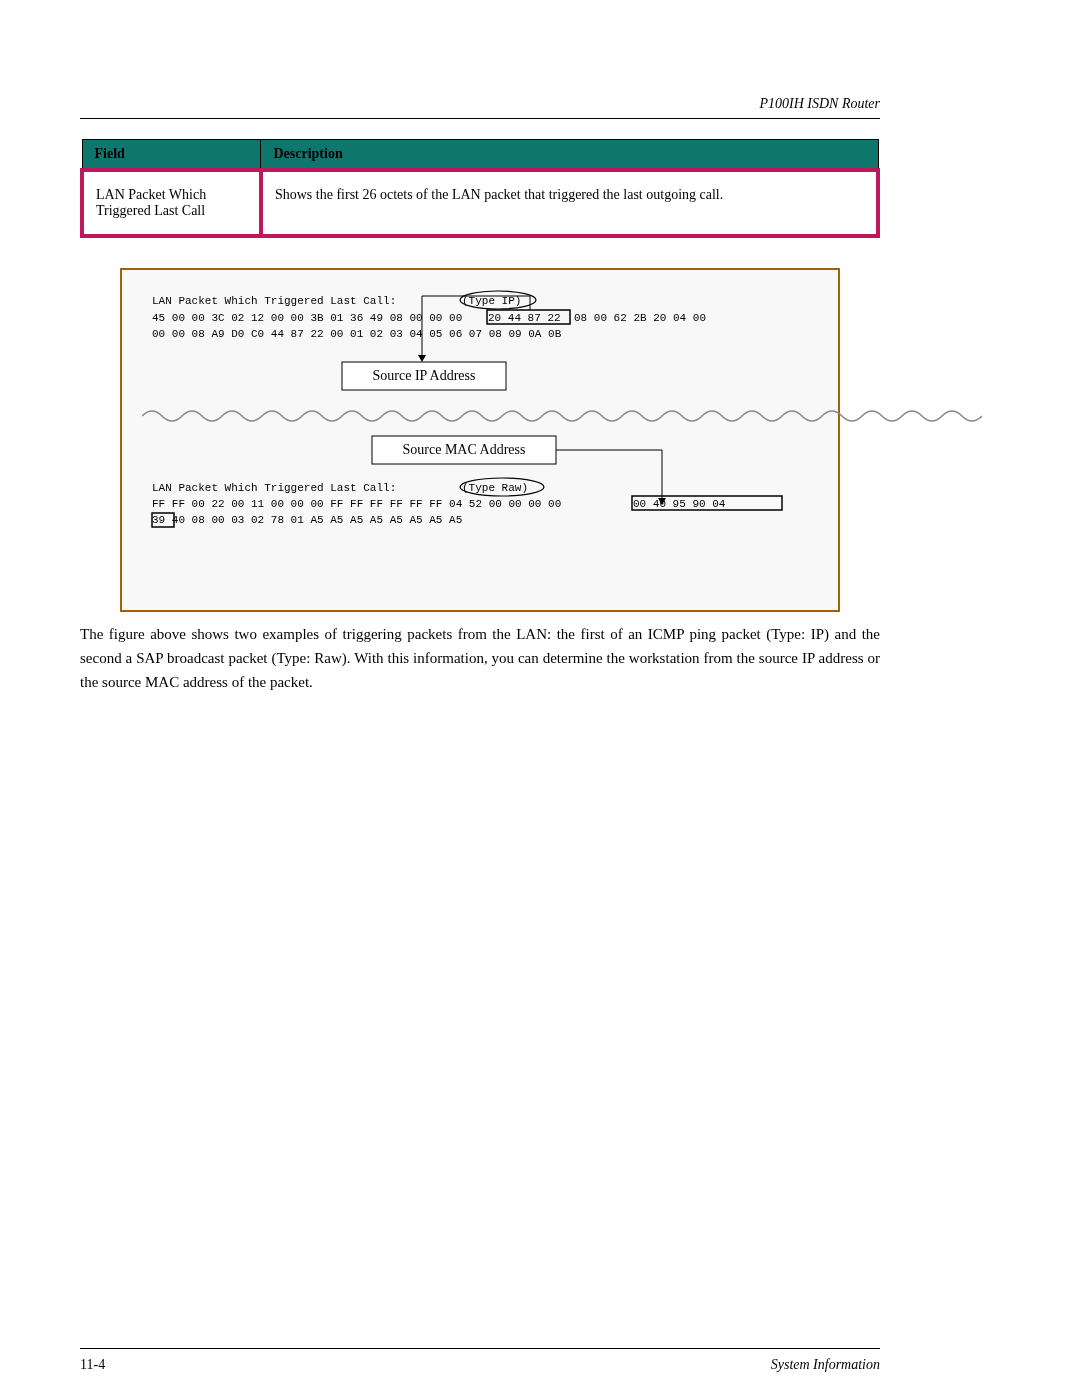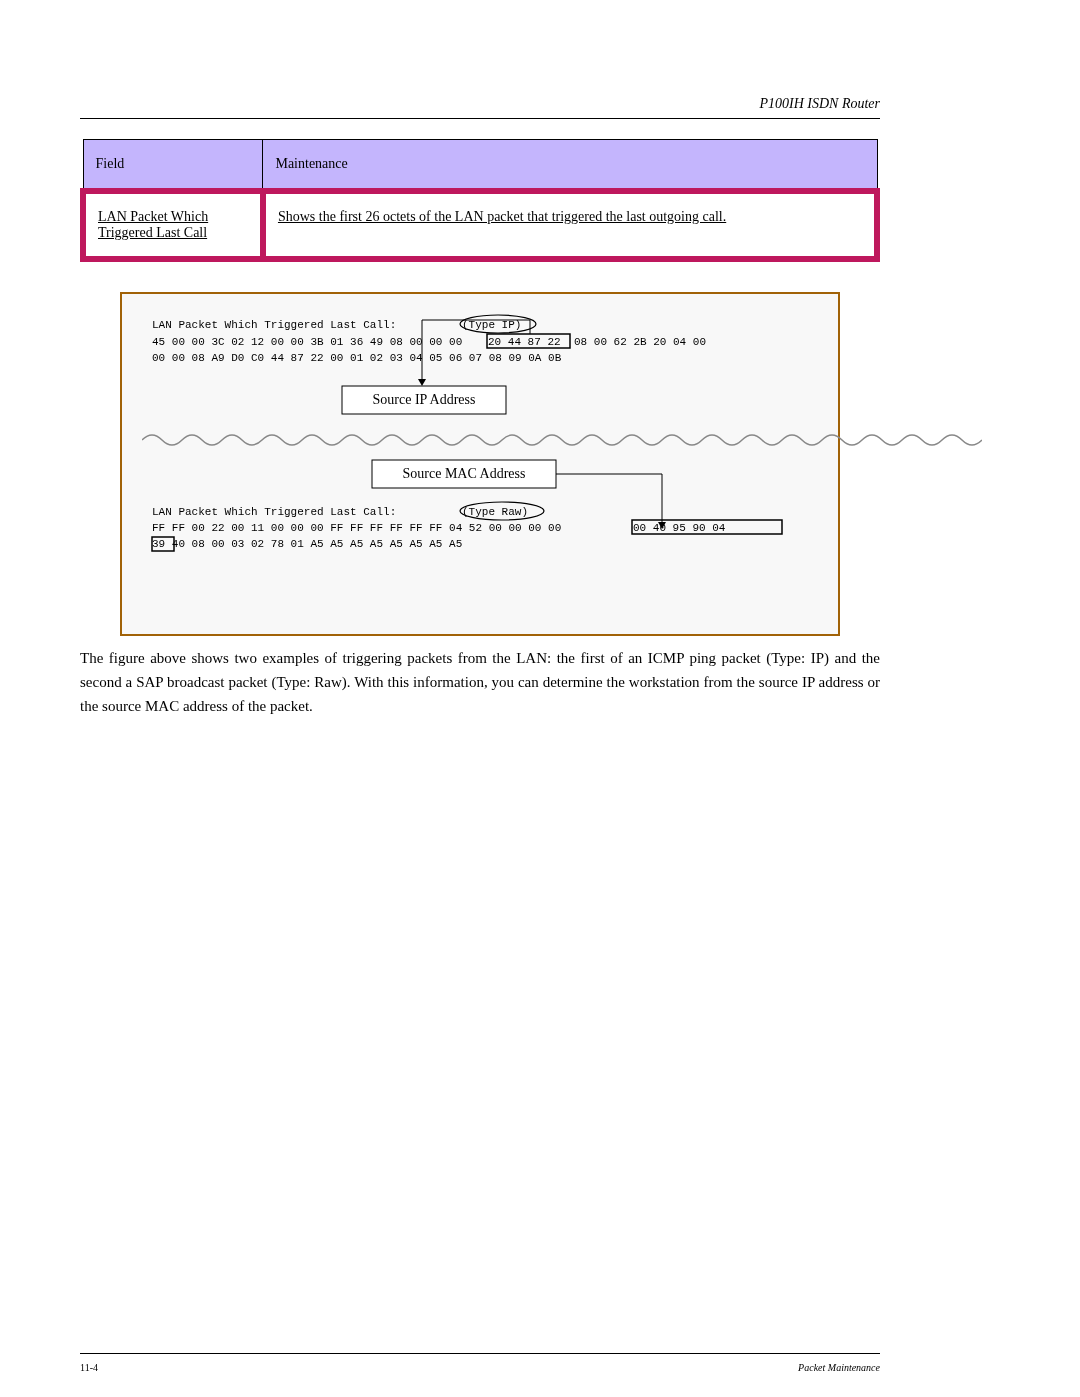--- a/index.html
+++ b/index.html
@@ -43,31 +43,30 @@
     
     .info-table {
       width: 100%;
       border-collapse: collapse;
       margin-bottom: 30px;
       font-size: 14px;
     }
 
     .info-table th {
       border: 1px solid #000;
-      padding: 16px 12px;
+      padding: 6px 12px;
       text-align: left;
-      font-weight: normal;
-      background: #c4b5fd;
+      font-weight: bold;
+      background: #0f766e;
     }
 
     .info-table td {
-      border: 6px solid #be185d;
+      border: 4px solid #be185d;
       padding: 15px 12px;
       vertical-align: top;
-      text-decoration: underline;
     }
 
     
     .figure-container {
       border: 2px solid #a16207;
       background: #f8f8f8;
       margin: 20px 40px 10px 40px;
       padding: 16px 20px 20px 20px;
       position: relative;
       min-height: 320px;
@@ -107,21 +106,21 @@
     
     .page-footer {
       position: absolute;
       bottom: 60px;
       left: 80px;
       right: 80px;
       border-top: 1px solid #000;
       padding-top: 8px;
       display: flex;
       justify-content: space-between;
-      font-size: 10px;
+      font-size: 14px;
     }
 
     .footer-right {
       font-style: italic;
     }
 
     
     .figure-inner {
       position: relative;
       min-height: 280px;
@@ -133,21 +132,21 @@
 <div class="page-container">
 
   <div class="page-header">
     <span class="header-title">P100IH ISDN Router</span>
   </div>
 
   <table class="info-table">
     <thead>
       <tr>
         <th>Field</th>
-        <th>Maintenance</th>
+        <th>Description</th>
       </tr>
     </thead>
     <tbody>
       <tr>
         <td>
           LAN Packet Which<br>Triggered Last Call
         </td>
         <td>
           Shows the first 26 octets of the LAN packet that triggered the last outgoing call.
         </td>
@@ -209,16 +208,16 @@
 
     </div>
   </div>
 
 
   <p class="body-paragraph">The figure above shows two examples of triggering packets from the LAN: the first of an ICMP ping packet (Type: IP) and the second a SAP broadcast packet (Type: Raw). With this information, you can determine the workstation from the source IP address or the source MAC address of the packet.</p>
 
 
   <div class="page-footer">
     <span>11-4</span>
-    <span class="footer-right">Packet Maintenance</span>
+    <span class="footer-right">System Information</span>
   </div>
 
 </div>
 
 </body></html>

